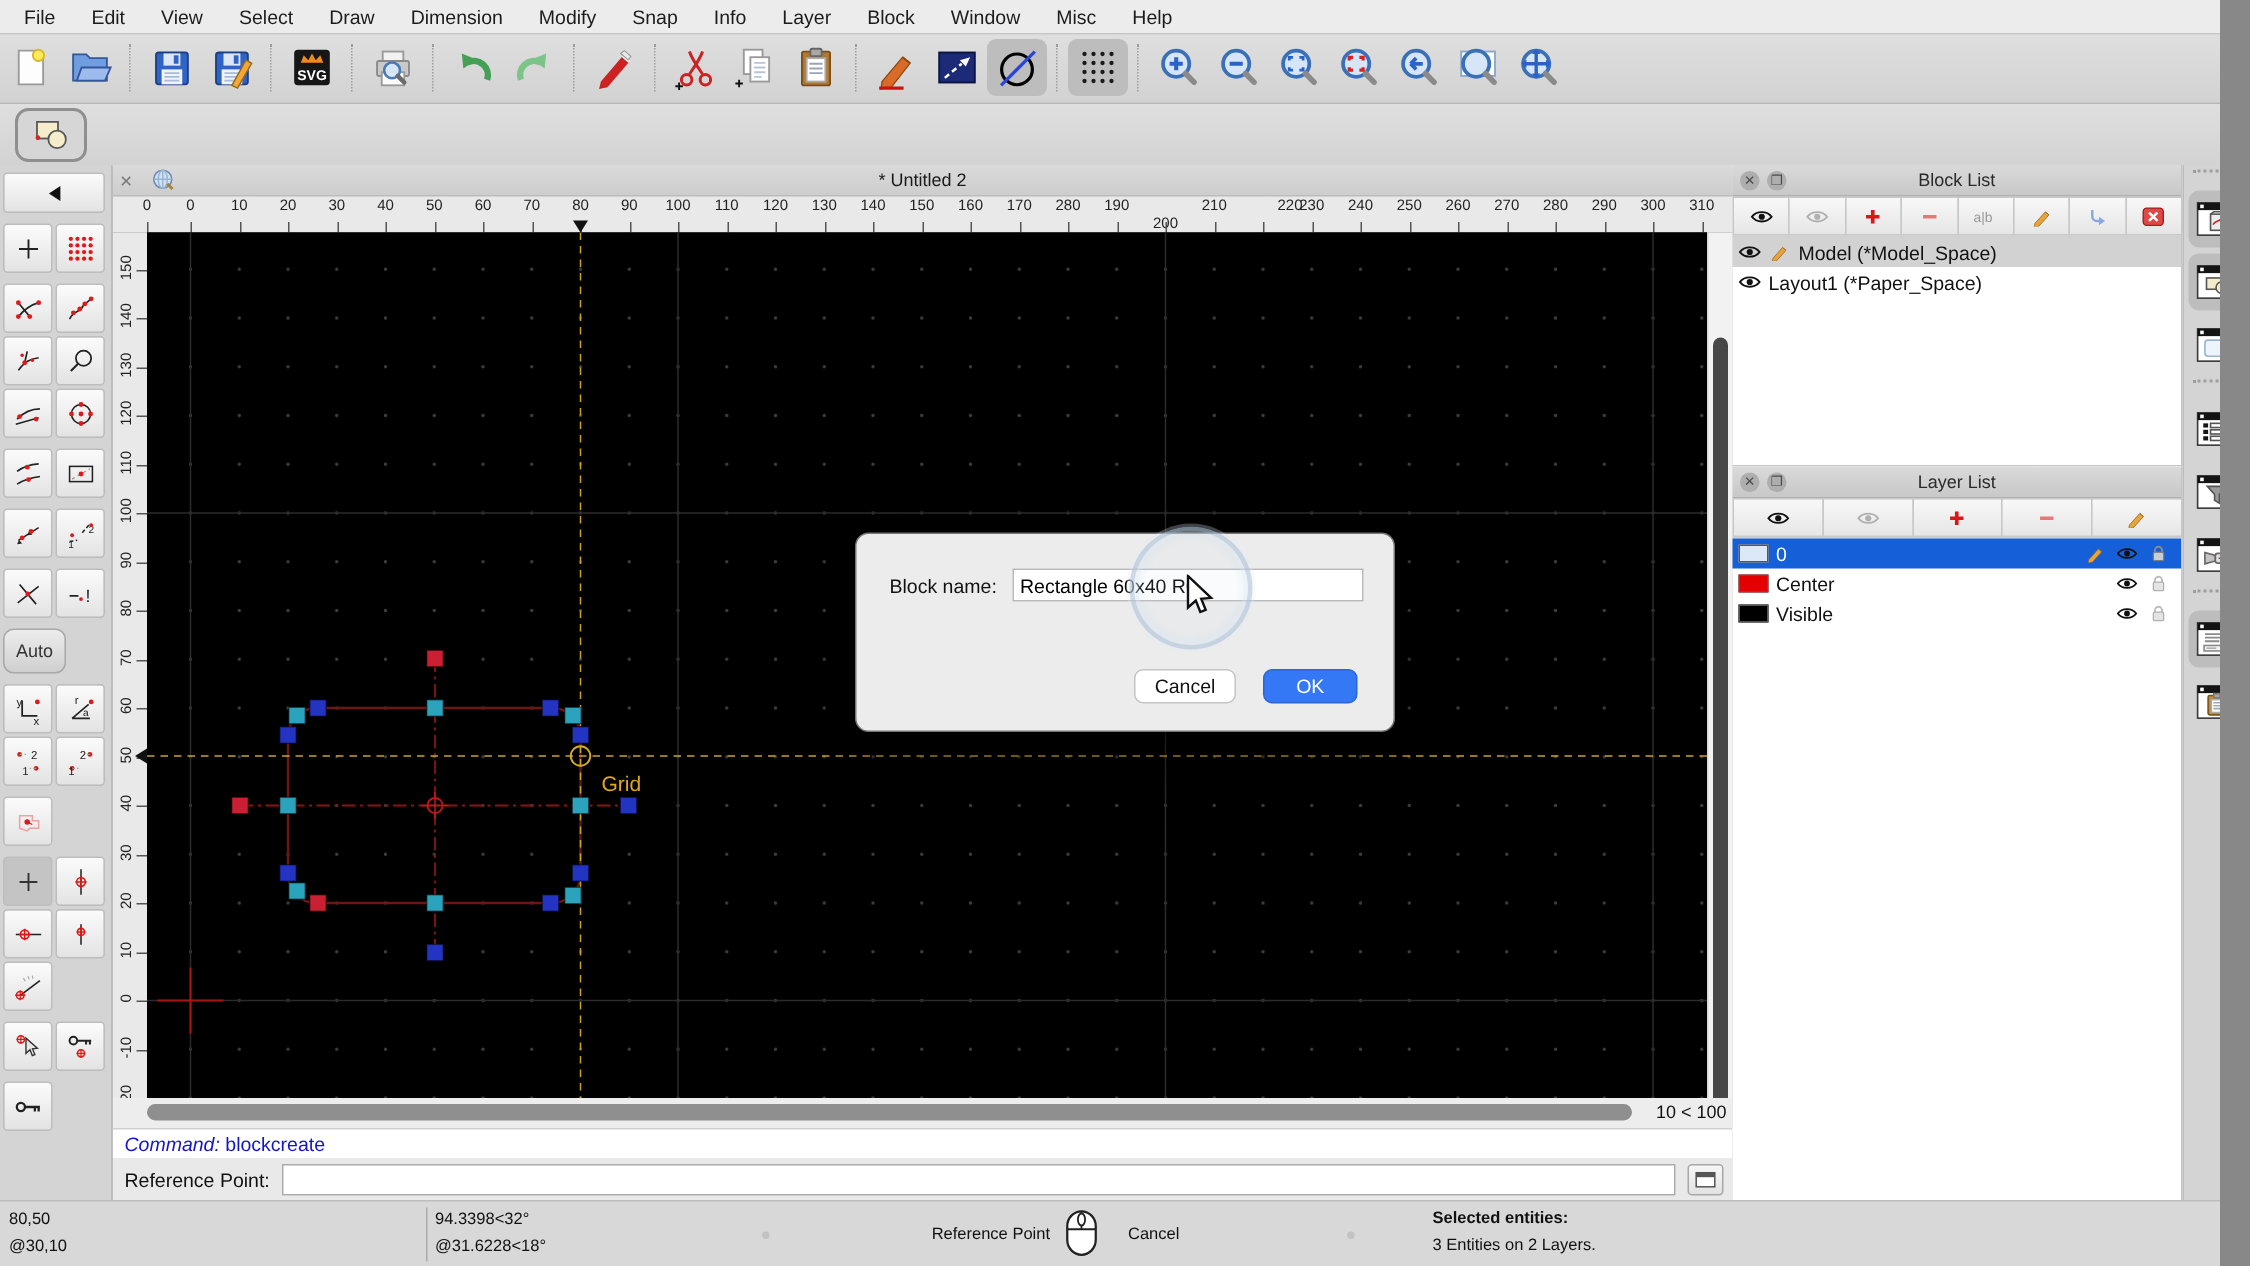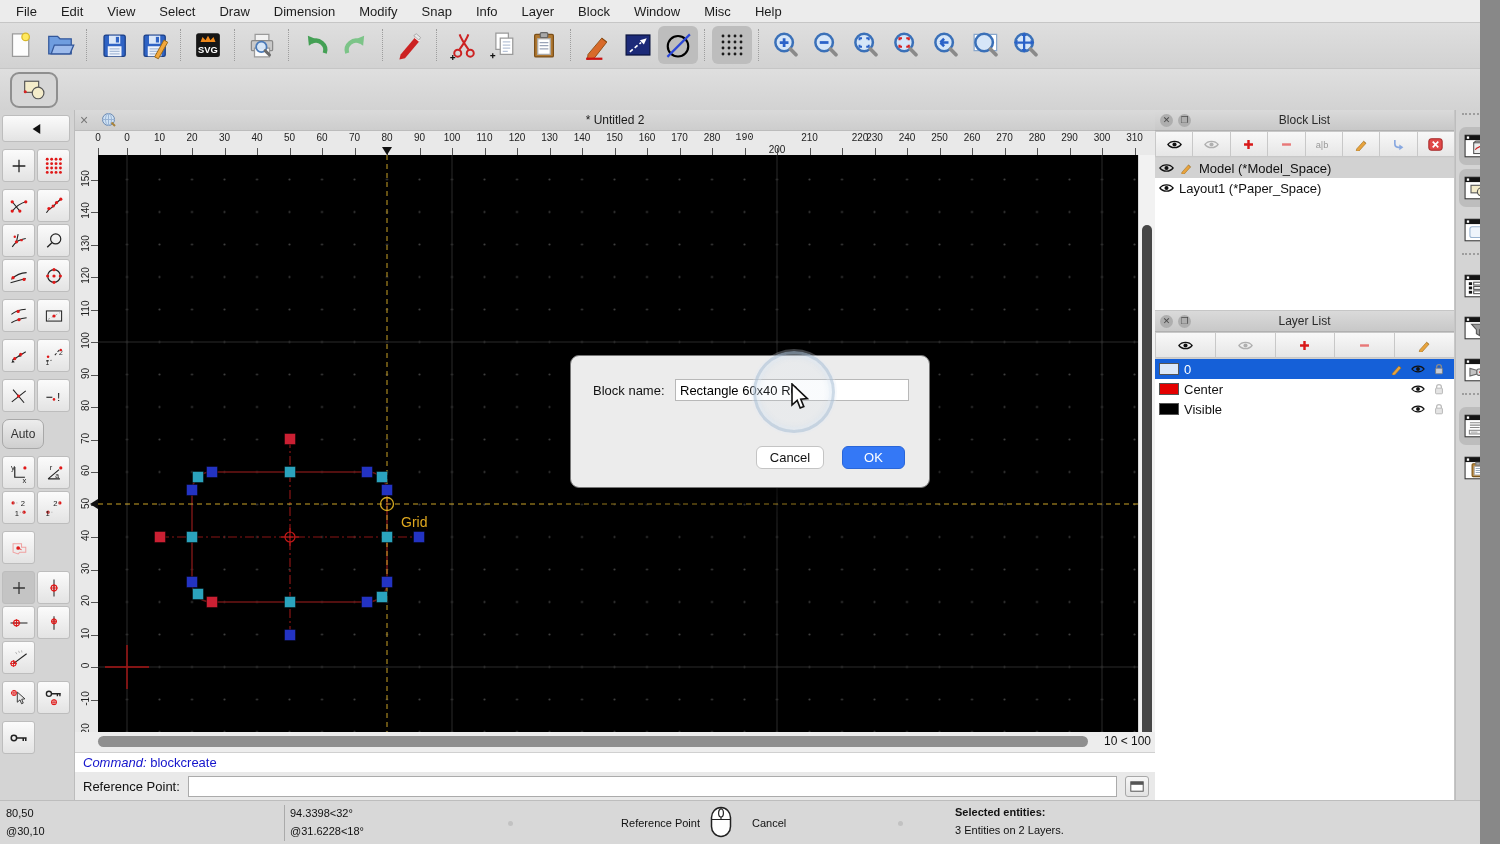--- a/index.html
+++ b/index.html
@@ -748,21 +748,21 @@
       <span class="hlab" style="left: 507px;">140</span>
       <div class="htick" style="left: 507px;"></div>
       <span class="hlab" style="left: 539.5px;">150</span>
       <div class="htick" style="left: 539.5px;"></div>
       <span class="hlab" style="left: 572px;">160</span>
       <div class="htick" style="left: 572px;"></div>
       <span class="hlab" style="left: 604.5px;">170</span>
       <div class="htick" style="left: 604.5px;"></div>
       <span class="hlab" style="left: 637px;">280</span>
       <div class="htick" style="left: 637px;"></div>
-      <span class="hlab" style="left: 669.5px; font-family: Liberation Mono, monospace;">190</span>
+      <span class="hlab" style="left: 669.5px;">190</span>
       <div class="htick" style="left: 669.5px;"></div>
       <span class="hlab" style="left: 702px; margin-top: 12px;">200</span>
       <div class="htick" style="left: 702px;"></div>
       <span class="hlab" style="left: 734.5px;">210</span>
       <div class="htick" style="left: 734.5px;"></div>
       <span class="hlab" style="left: 785px;">220</span>
       <div class="htick" style="left: 767px;"></div>
       <span class="hlab" style="left: 799.5px;">230</span>
       <div class="htick" style="left: 799.5px;"></div>
       <span class="hlab" style="left: 832px;">240</span>

